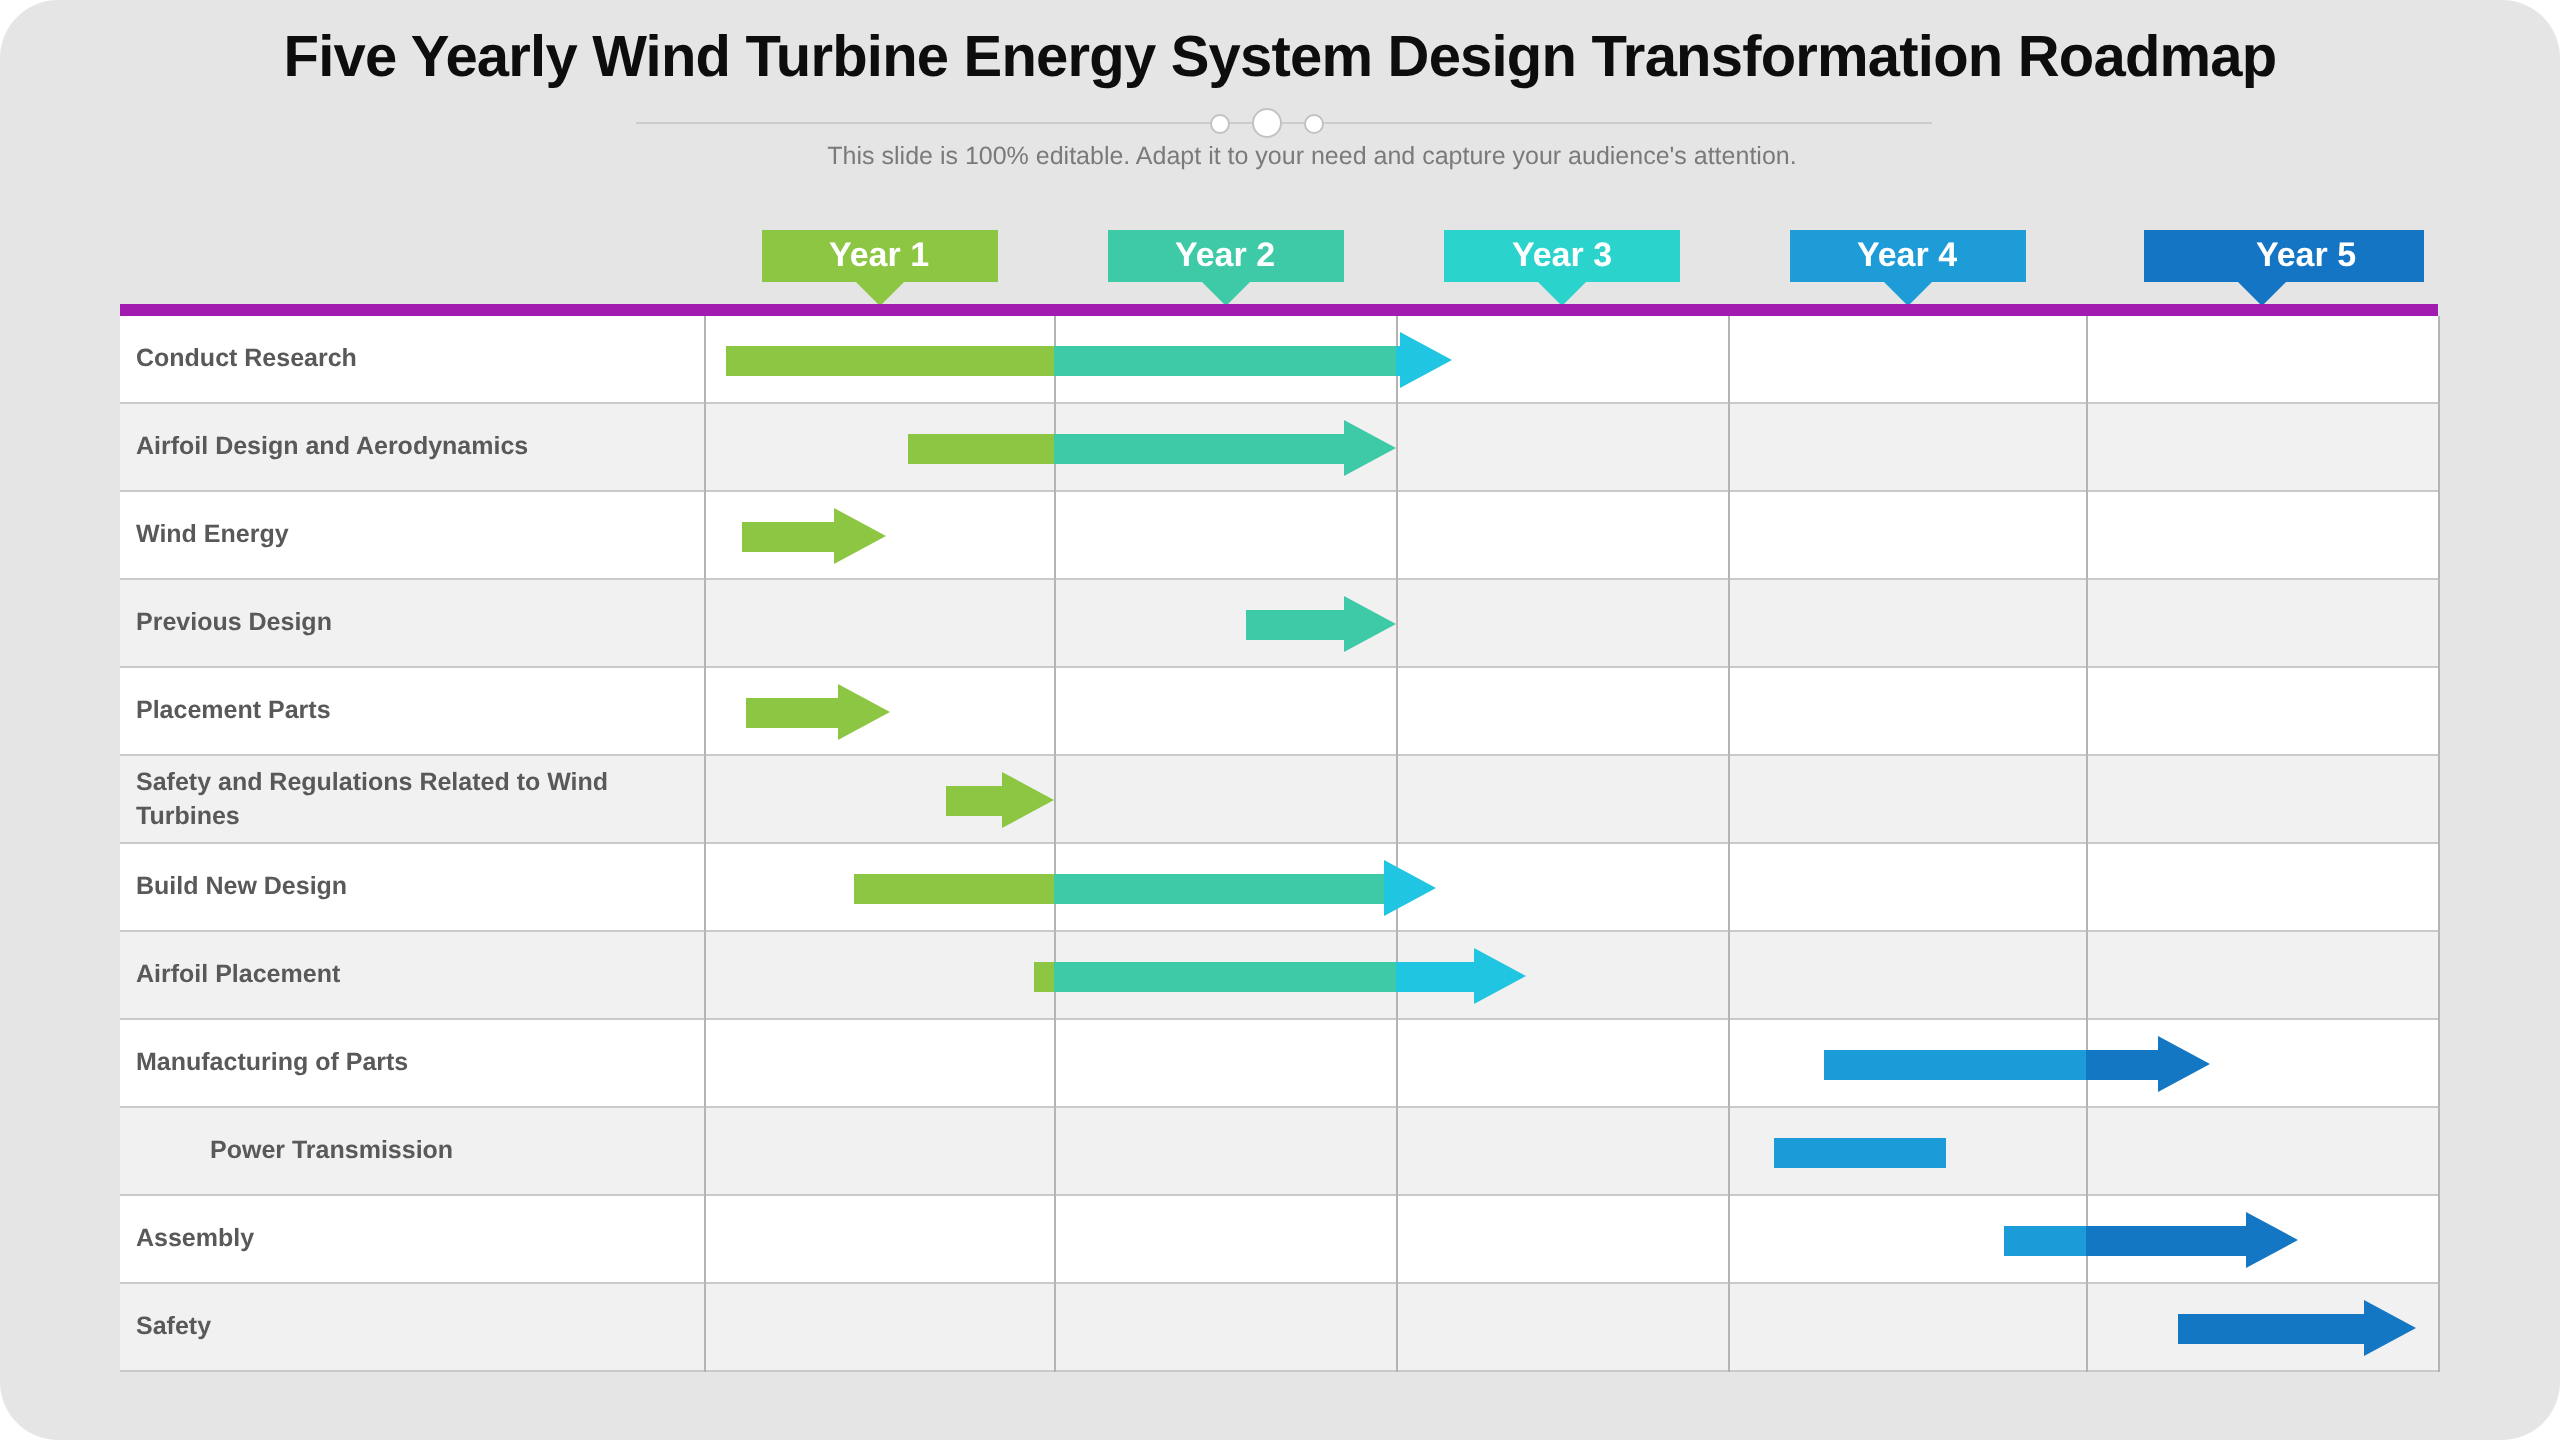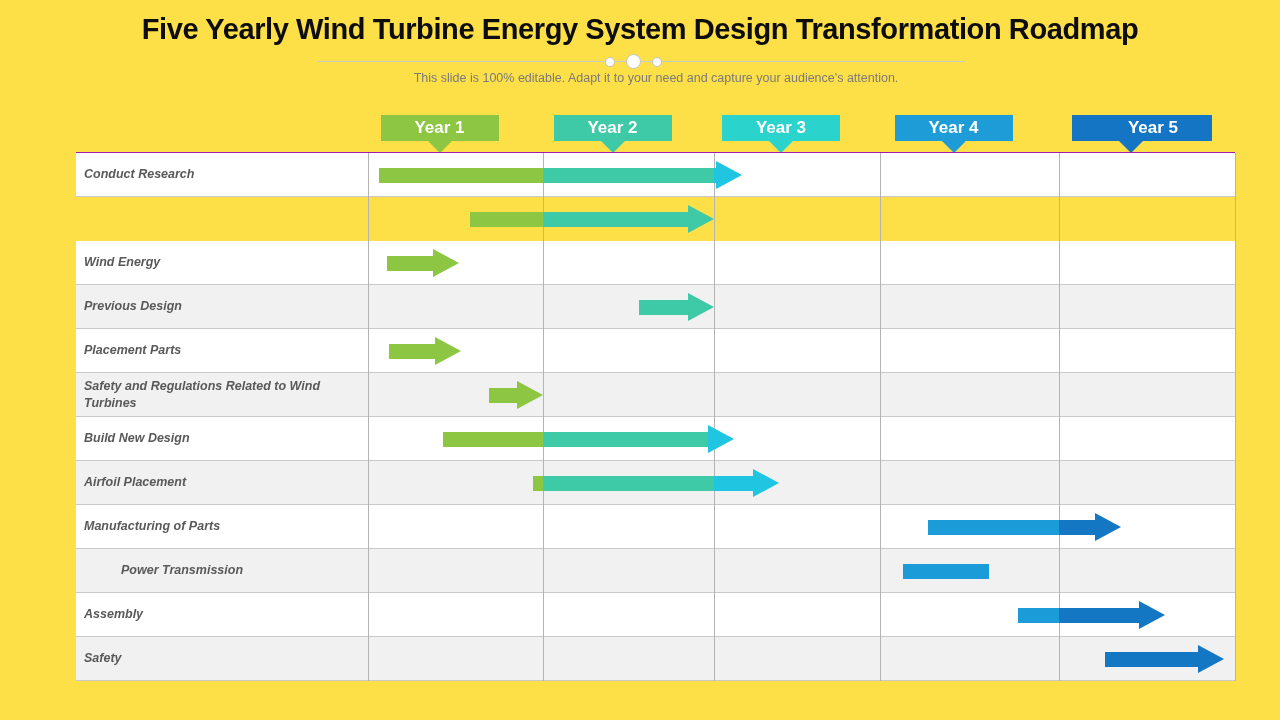--- a/index.html
+++ b/index.html
@@ -1,32 +1,32 @@
 <!DOCTYPE html>
 <html><head>
 <meta charset="utf-8">
 <style>
   html,body{margin:0;padding:0;background:#fff;}
-  .slide{position:relative;width:1280px;height:720px;background:#fde047;overflow:hidden;
-         font-family:"Liberation Sans",sans-serif;}
+  .slide{position:relative;width:1280px;height:720px;background:#e5e5e5;overflow:hidden;
+         font-family:"Liberation Sans",sans-serif;border-radius:29px;}
   .title{position:absolute;top:13px;left:0;width:100%;margin:0;text-align:center;
          font-size:29px;font-weight:bold;color:#0d0d0d;letter-spacing:-0.4px;}
   .divider-line{position:absolute;top:61px;left:318px;width:648px;height:1px;background:#cccccc;}
   .ring{position:absolute;border:1px solid #c2c2c2;background:#ffffff;border-radius:50%;box-sizing:border-box;}
   .ring.small{width:10px;height:10px;top:57px;}
   .ring.big{width:15px;height:15px;top:54px;}
   .subtitle{position:absolute;top:71px;left:16px;width:100%;margin:0;text-align:center;
             font-size:12.5px;color:#7a7a7a;}
   #gantt{position:absolute;left:60px;top:115px;width:1160px;height:566px;}
   .yrbox{position:absolute;top:0;height:26px;width:118px;color:#ffffff;font-weight:bold;
          font-size:17px;text-align:center;line-height:26px;}
   .yrarrow{position:absolute;top:26px;width:0;height:0;
            border-left:12px solid transparent;border-right:12px solid transparent;
            border-top:12px solid #000;}
-  #grid{position:absolute;left:16px;top:37px;width:1159px;height:528px;border-top:1px solid #a21caf;font-style:italic;}
+  #grid{position:absolute;left:0;top:37px;width:1159px;height:528px;border-top:6px solid #a21caf;}
   .row{position:absolute;left:0;width:1159px;height:44px;box-sizing:border-box;
        border-bottom:1px solid #c9c9c9;display:flex;align-items:center;background:#ffffff;}
   .row.alt{background:#f1f1f2;}
   .rowlabel{font-size:12.5px;font-weight:bold;color:#595959;padding-left:8px;width:272px;line-height:1.3;}
   .vline{position:absolute;top:0;width:1px;height:528px;background:#b4b4b4;}
   .bar-seg{position:absolute;height:15px;}
   .bar-head{position:absolute;width:0;height:0;
             border-top:14px solid transparent;border-bottom:14px solid transparent;
             border-left:26px solid #000;}
 </style>
@@ -50,20 +50,23 @@
         <div class="yrbox" style="left: 662px; background: rgb(43, 211, 205);">Year 3</div>
         <div class="yrarrow" style="left: 709px; border-top-color: rgb(43, 211, 205);"></div>
         <div class="yrbox" style="left: 834.5px; background: rgb(30, 156, 216);">Year 4</div>
         <div class="yrarrow" style="left: 881.5px; border-top-color: rgb(30, 156, 216);"></div>
         <div class="yrbox" style="left: 1012px; background: rgb(20, 117, 196); padding-left: 22px;">Year 5</div>
         <div class="yrarrow" style="left: 1059px; border-top-color: rgb(20, 117, 196);"></div>
       </div>
     <div id="grid">
         <div class="row" style="top: 0px;">
           <div class="rowlabel">Conduct Research</div>
+        </div>
+        <div class="row alt" style="top: 44px;">
+          <div class="rowlabel">Airfoil Design and Aerodynamics</div>
         </div>
         <div class="row" style="top: 88px;">
           <div class="rowlabel">Wind Energy</div>
         </div>
         <div class="row alt" style="top: 132px;">
           <div class="rowlabel">Previous Design</div>
         </div>
         <div class="row" style="top: 176px;">
           <div class="rowlabel">Placement Parts</div>
         </div>

